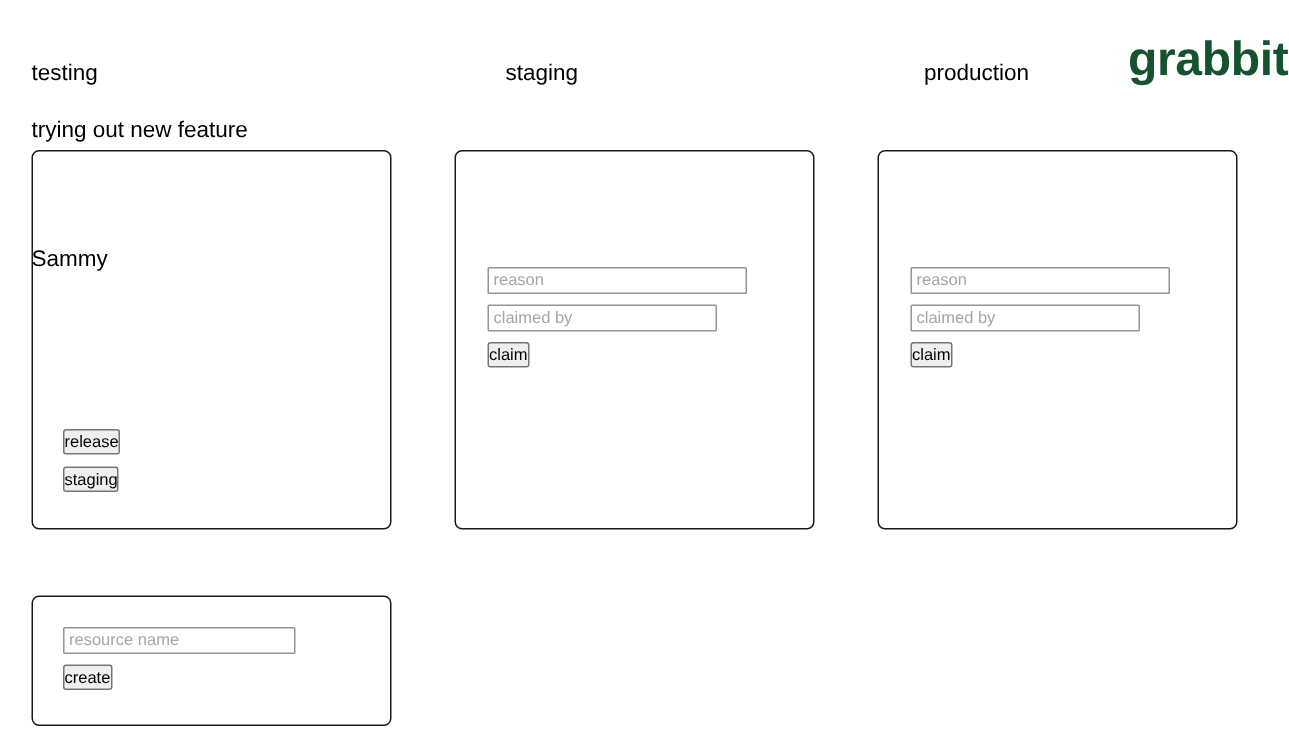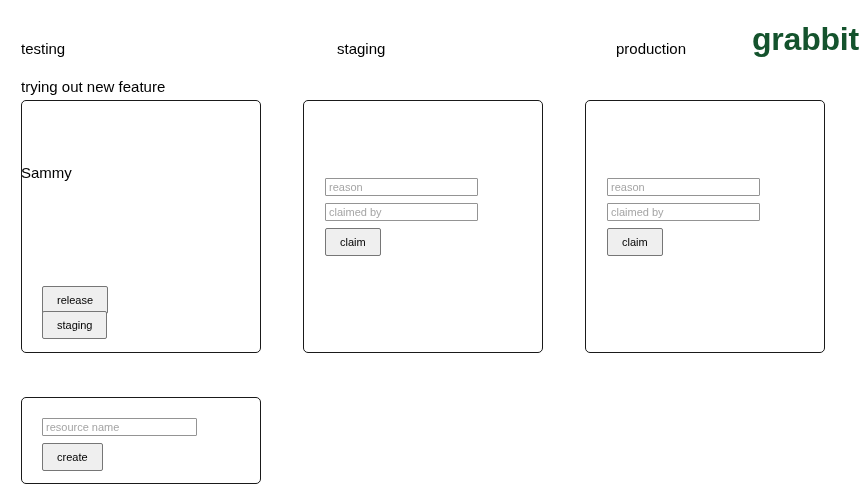--- a/index.html
+++ b/index.html
@@ -87,35 +87,35 @@
     outline: none;
   }
   .text-input::placeholder {
     color: #a5a5a5;
     opacity: 1;
   }
 
   .btn {
     position: absolute;
     box-sizing: border-box;
-    height: 28px;
-    padding: 0 14px;
+    height: 17px;
+    padding: 0 0;
     font-family: "Liberation Sans", sans-serif;
     font-size: 11px;
     line-height: 17px;
     color: #000000;
     background: #efefef;
     border: 1px solid #767676;
     border-radius: 2px;
     cursor: pointer;
     white-space: nowrap;
   }
 
   
-  .input-reason  { left: 325px; top: 178px; width: 153px; }
+  .input-reason  { left: 325px; top: 178px; width: 173px; }
   .input-claimer { left: 325px; top: 203px; width: 153px; }
   .btn-claim     { left: 325px; top: 228px; }
 
   
   .btn-release { left: 42px; top: 286px; }
   .btn-delete  { left: 42px; top: 311px; }
 
   
   .card-create {
     left: 21px;

